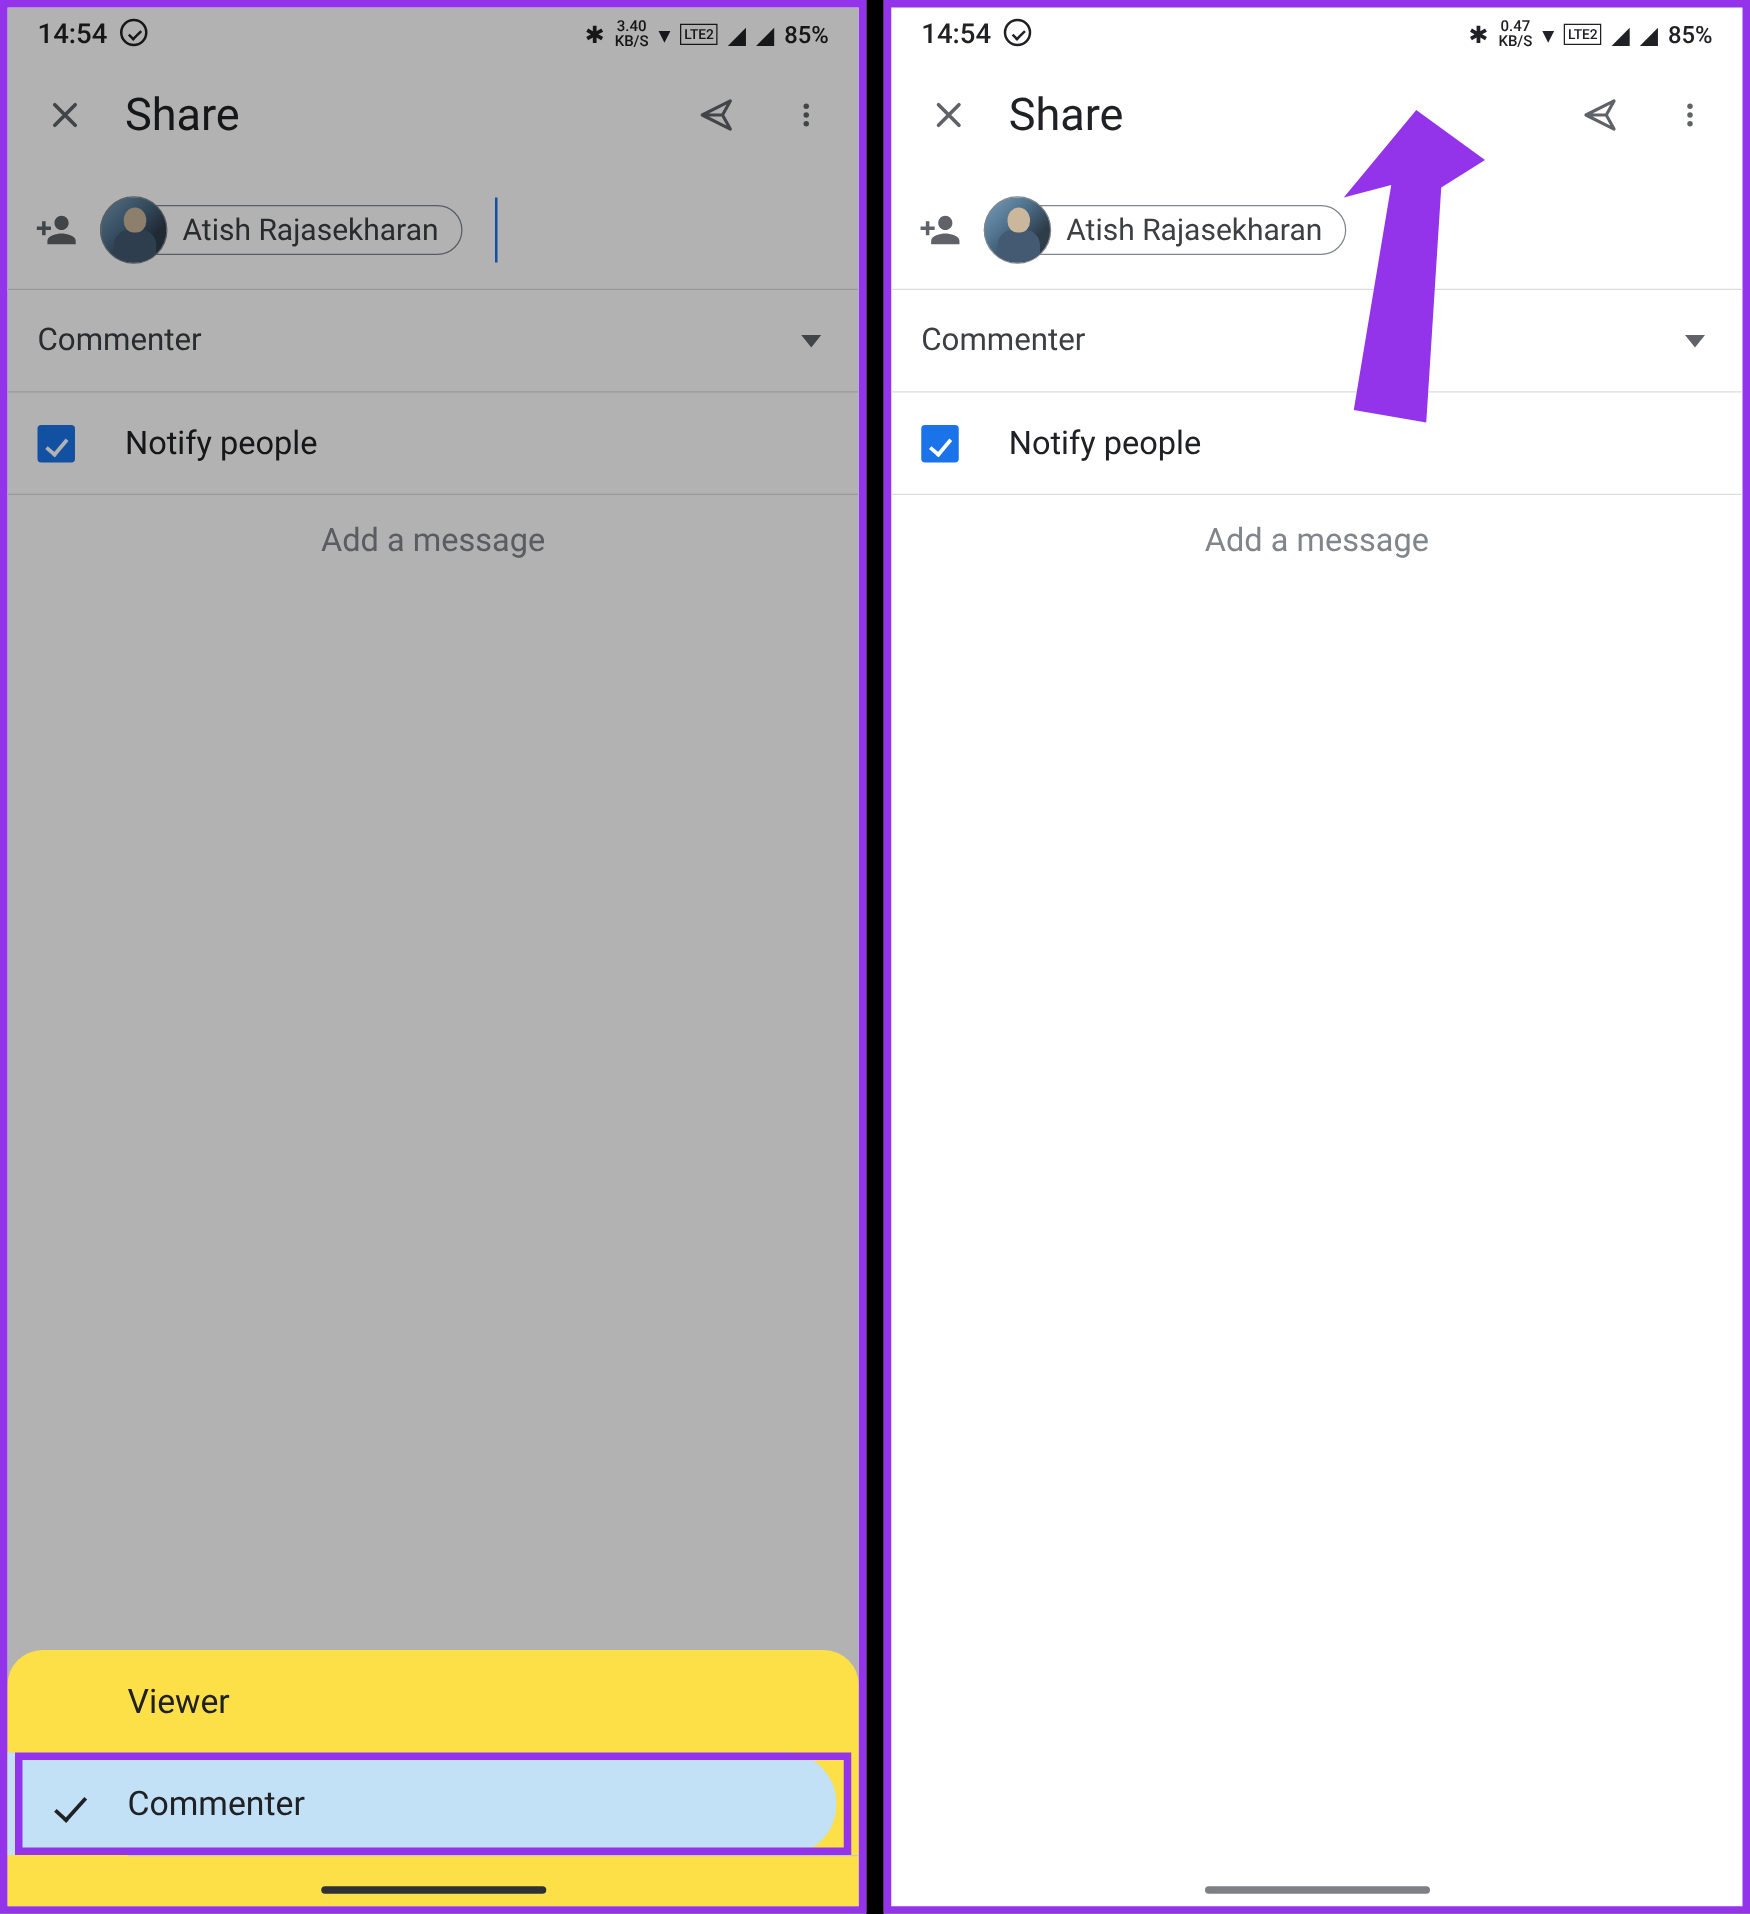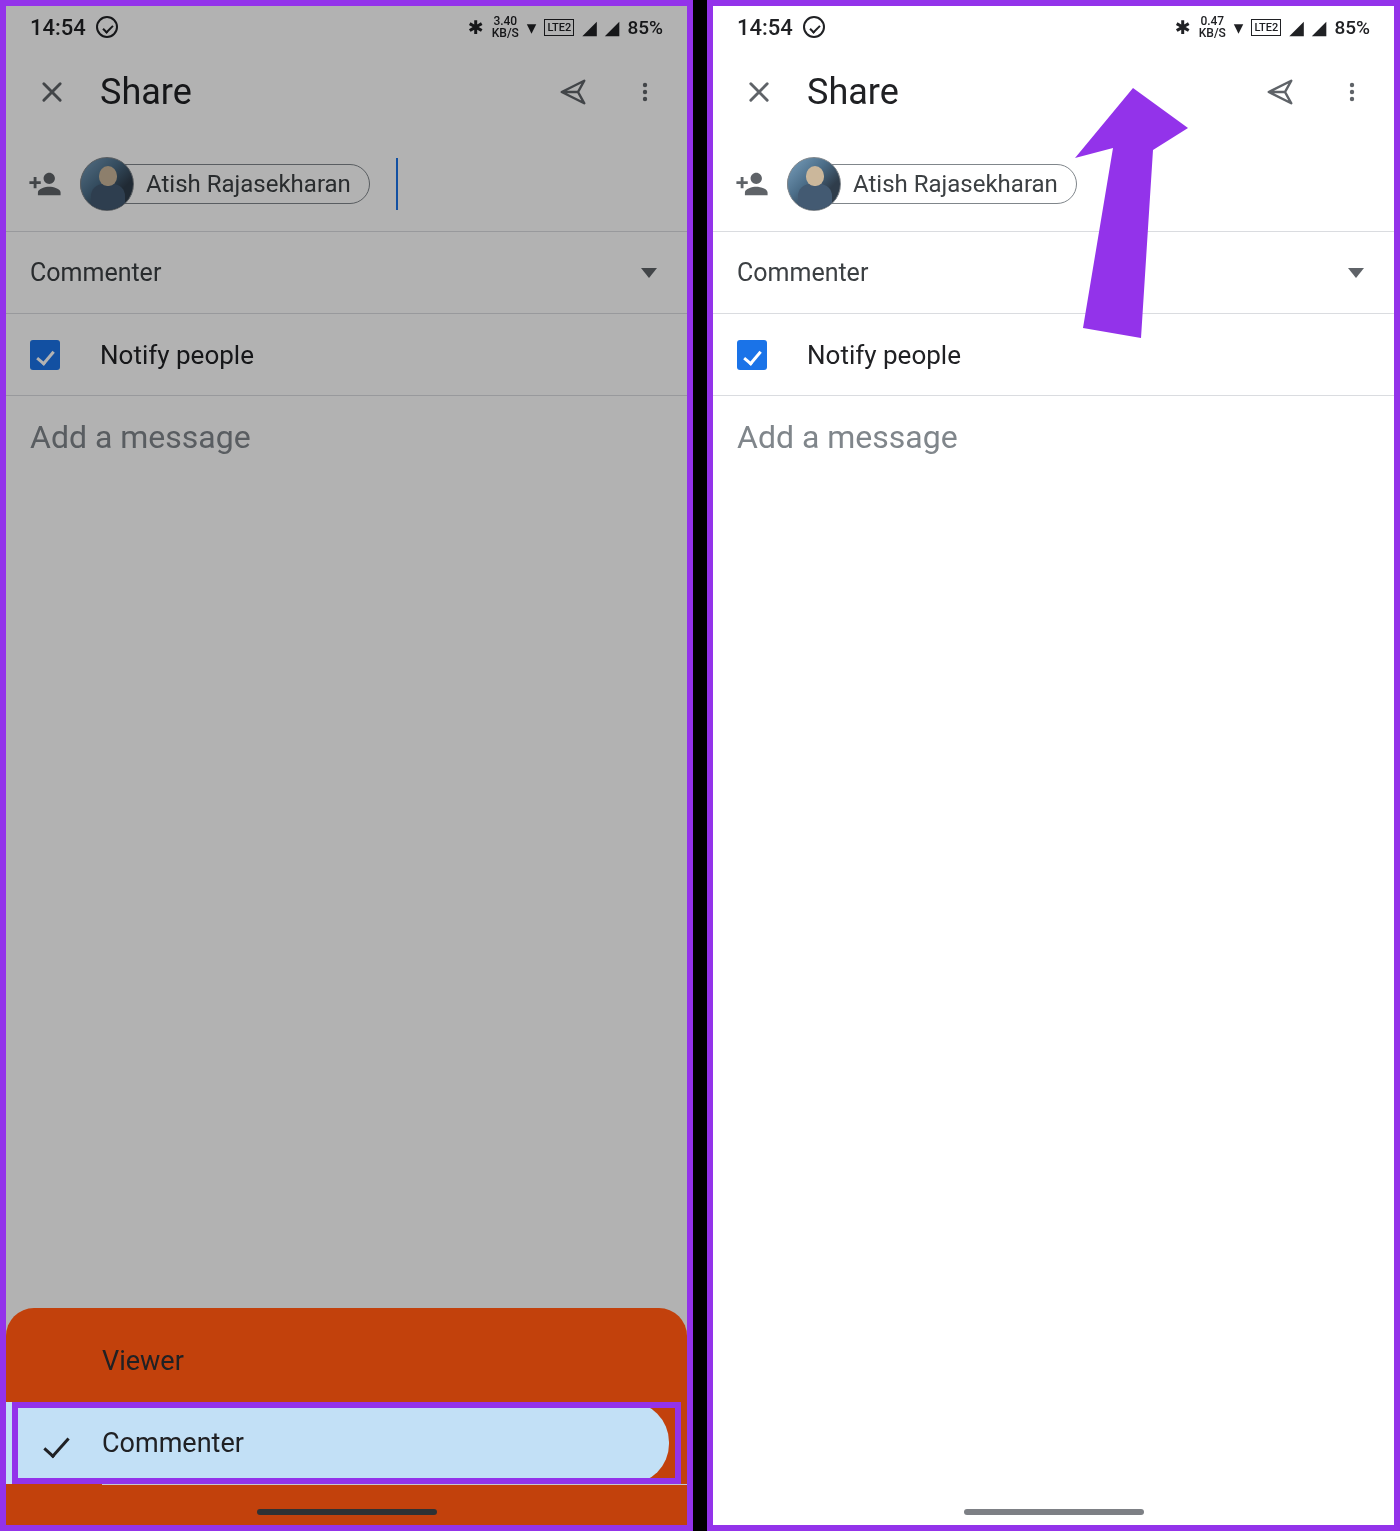--- a/index.html
+++ b/index.html
@@ -22,21 +22,21 @@
   .status-bar {
     height: 42px;
     display: flex;
     align-items: center;
     justify-content: space-between;
     padding: 0 24px;
     font-size: 22px;
     font-weight: 500;
     color: #202124;
   }
-  .status-left { display: flex; align-items: center; gap: 10px; }
+  .status-left { display: flex; align-items: flex-start; gap: 10px; }
   .status-right { display: flex; align-items: center; gap: 8px; font-size: 19px; }
   .status-right .speed { font-size: 12px; line-height: 1; text-align: center; }
   .ckcirc { width:22px; height:22px; border:2.5px solid #202124; border-radius:50%; position:relative; }
   .ckcirc::after { content:""; position:absolute; left:5px; top:7px; width:8px; height:4px; border-left:2.5px solid #202124; border-bottom:2.5px solid #202124; transform:rotate(-45deg); }
 
   .header {
     height: 88px;
     display: flex;
     align-items: center;
     padding: 0 18px 0 22px;
@@ -96,36 +96,35 @@
     width:30px; height:30px; background:#1a73e8; border-radius:3px;
     position:relative;
   }
   .checkbox::after {
     content:""; position:absolute; left:7px; top:11px; width:14px; height:7px;
     border-left:3px solid #fff; border-bottom:3px solid #fff; transform:rotate(-50deg);
   }
 
   .msg-row {
     padding: 22px 24px;
-    font-size: 32px; color:#80868b;
+    font-size: 26px; color:#80868b;text-align:center;
   }
 
   
   .dim-overlay {
     position:absolute; inset:0;
     background: rgba(0,0,0,0.30);
     pointer-events:none;
   }
 
   
   .sheet {
     position:absolute; left:0; right:0; bottom:0;
-    background:#c2410c;
+    background:#fde047;
     border-radius: 28px 28px 0 0;
-    padding-top: 12px;
     padding-bottom: 40px;
     z-index: 3;
   }
   .sheet-item {
     height: 82px; display:flex; align-items:center;
     padding-left: 96px; font-size:27px; color:#202124;
     position:relative;
   }
   .sheet-item.check::before {
     content:""; position:absolute; left:38px; top:36px;

